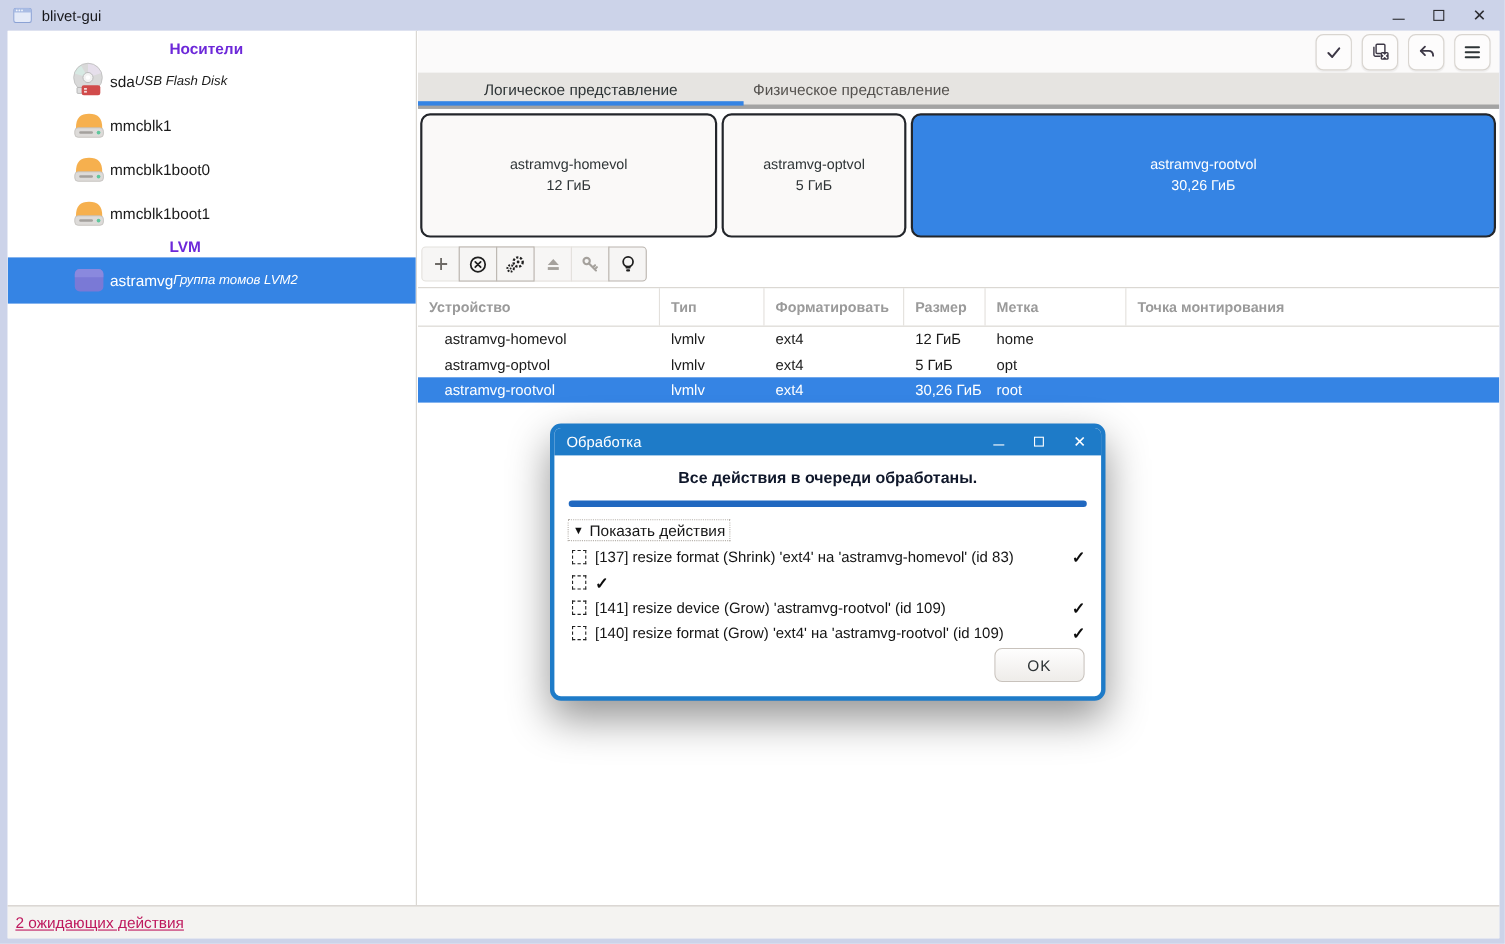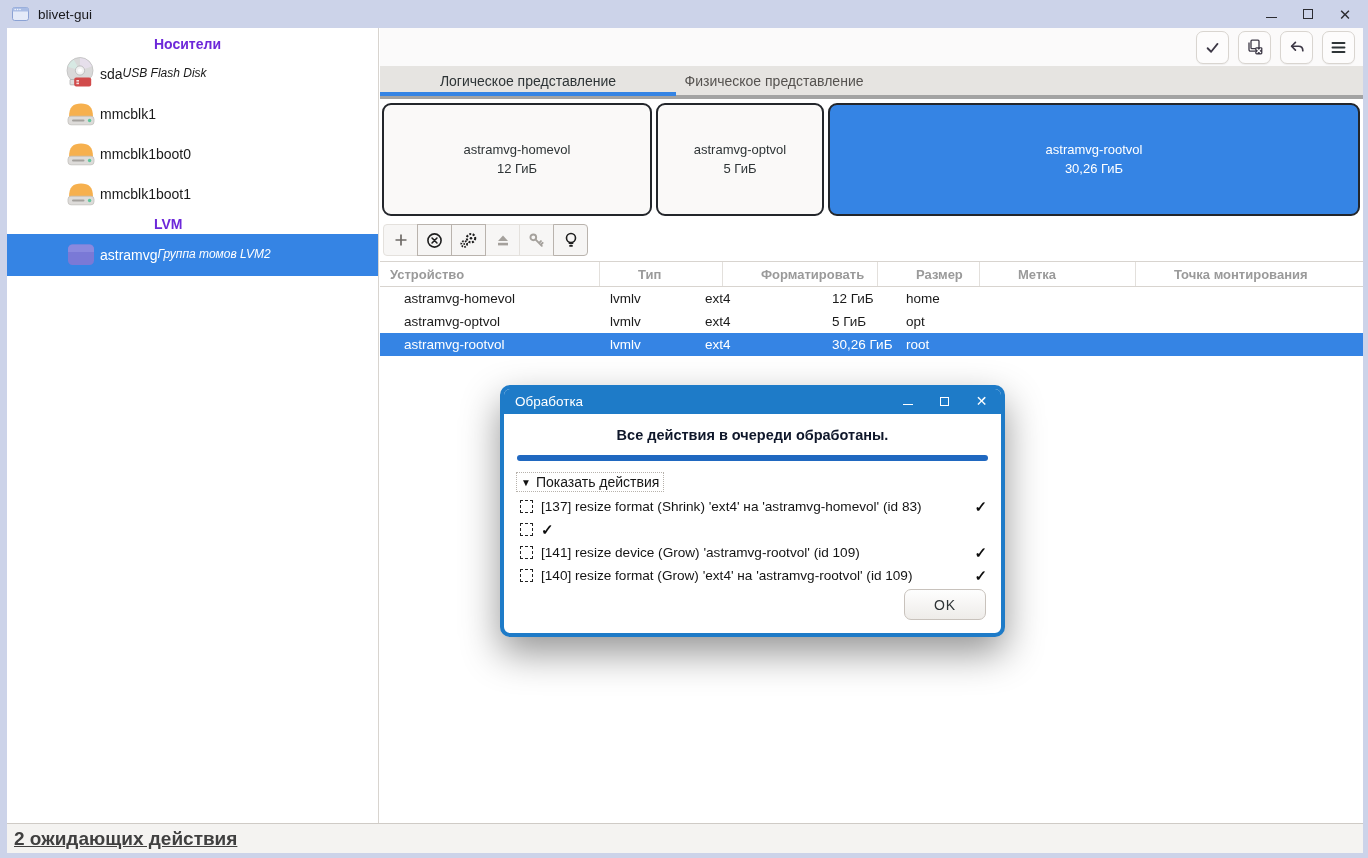--- a/index.html
+++ b/index.html
@@ -55,35 +55,35 @@
   .pblock.selected { background:#3584e4; color:#fff; }
   
   .ptoolbar { position:absolute; top:196px; left:3px; height:32px; display:flex; }
   .tbtn { width:35px; height:32px; background:#f7f6f5; border:1px solid #e4e1dd; margin-left:-1px;
     display:flex; align-items:center; justify-content:center; cursor:default; }
   .tbtn:first-child { margin-left:0; border-top-left-radius:4px; border-bottom-left-radius:4px; }
   .tbtn:last-child { border-top-right-radius:4px; border-bottom-right-radius:4px; }
   .tbtn.boxed { border-color:#b9b3ad; background:#f6f5f4; z-index:1; }
   
   .dtable { position:absolute; top:233px; left:0; right:0; }
-  .thead { display:flex; height:26px; border-top:1px solid #d8d4cf; border-bottom:1px solid #d8d4cf;gap:28px; }
+  .thead { display:flex; height:36px; border-top:1px solid #d8d4cf; border-bottom:1px solid #d8d4cf; }
   .th { display:flex; align-items:center; padding-left:10px; height:100%;
     font-size:13px; font-weight:700; color:#9a9a9a; border-right:1px solid #e3e0dc;
     overflow:hidden; white-space:nowrap; cursor:default; }
   .th:last-child { border-right:none; }
   .tr { display:flex; height:23px; align-items:center; font-size:13.5px; color:#1a1a1a; cursor:default; }
   .tr.selected { background:#3584e4; color:#fff; }
   .td { padding-left:10px; overflow:hidden; white-space:nowrap; }
   .c0 { width:220px; } .c1 { width:95px; } .c2 { width:127px; }
   .c3 { width:74px; } .c4 { width:128px; } .c5 { flex:1; }
   .td.c0 { padding-left:24px; }
   
   .statusbar { position:absolute; left:0; right:0; bottom:0; height:30px; background:#f4f3f1;
     border-top:1px solid #cfcbc6; display:flex; align-items:center; padding-left:7px; }
-  .status-link { font-size:19px; color:#404040; text-decoration:underline; cursor:pointer;font-weight:bold; }
+  .status-link { font-size:14px; color:#be185d; text-decoration:underline; cursor:pointer; }
   
   .dialog { position:absolute; left:500px; top:385px; width:505px; height:252px;
     background:#fff; border:4px solid #1e7bc8; border-radius:10px;
     box-shadow:0 16px 38px rgba(0,0,0,.42); overflow:hidden; }
   .dlg-titlebar { height:26px; margin:-1px -1px 0 -1px; background:#1e7bc8;
     display:flex; align-items:center; padding:0 12px; }
   .dlg-title { color:#fff; font-size:13.5px; }
   .dlg-controls { margin-left:auto; display:flex; align-items:center; gap:24px; padding-right:2px; }
   .dwc { width:13px; height:13px; display:flex; align-items:center; justify-content:center; cursor:default; }
   .dwc-min { width:10px; height:1.6px; background:#fff; margin-top:7px; }

